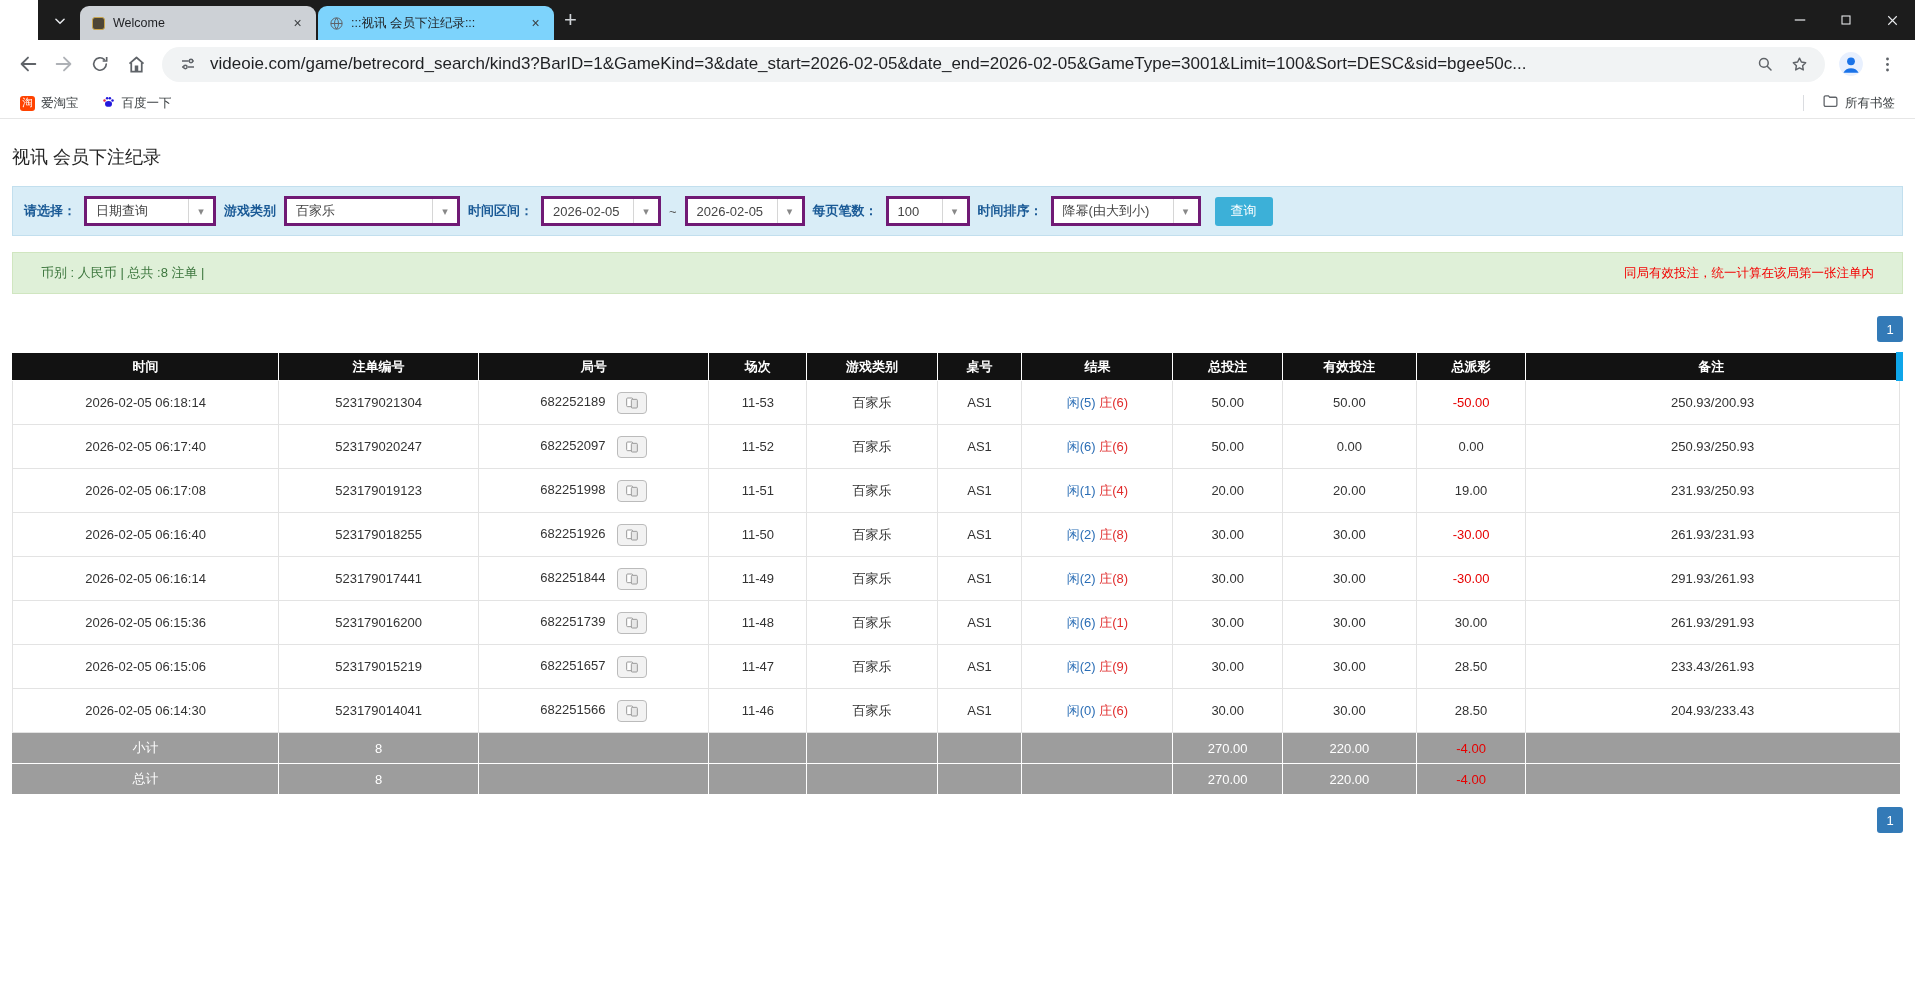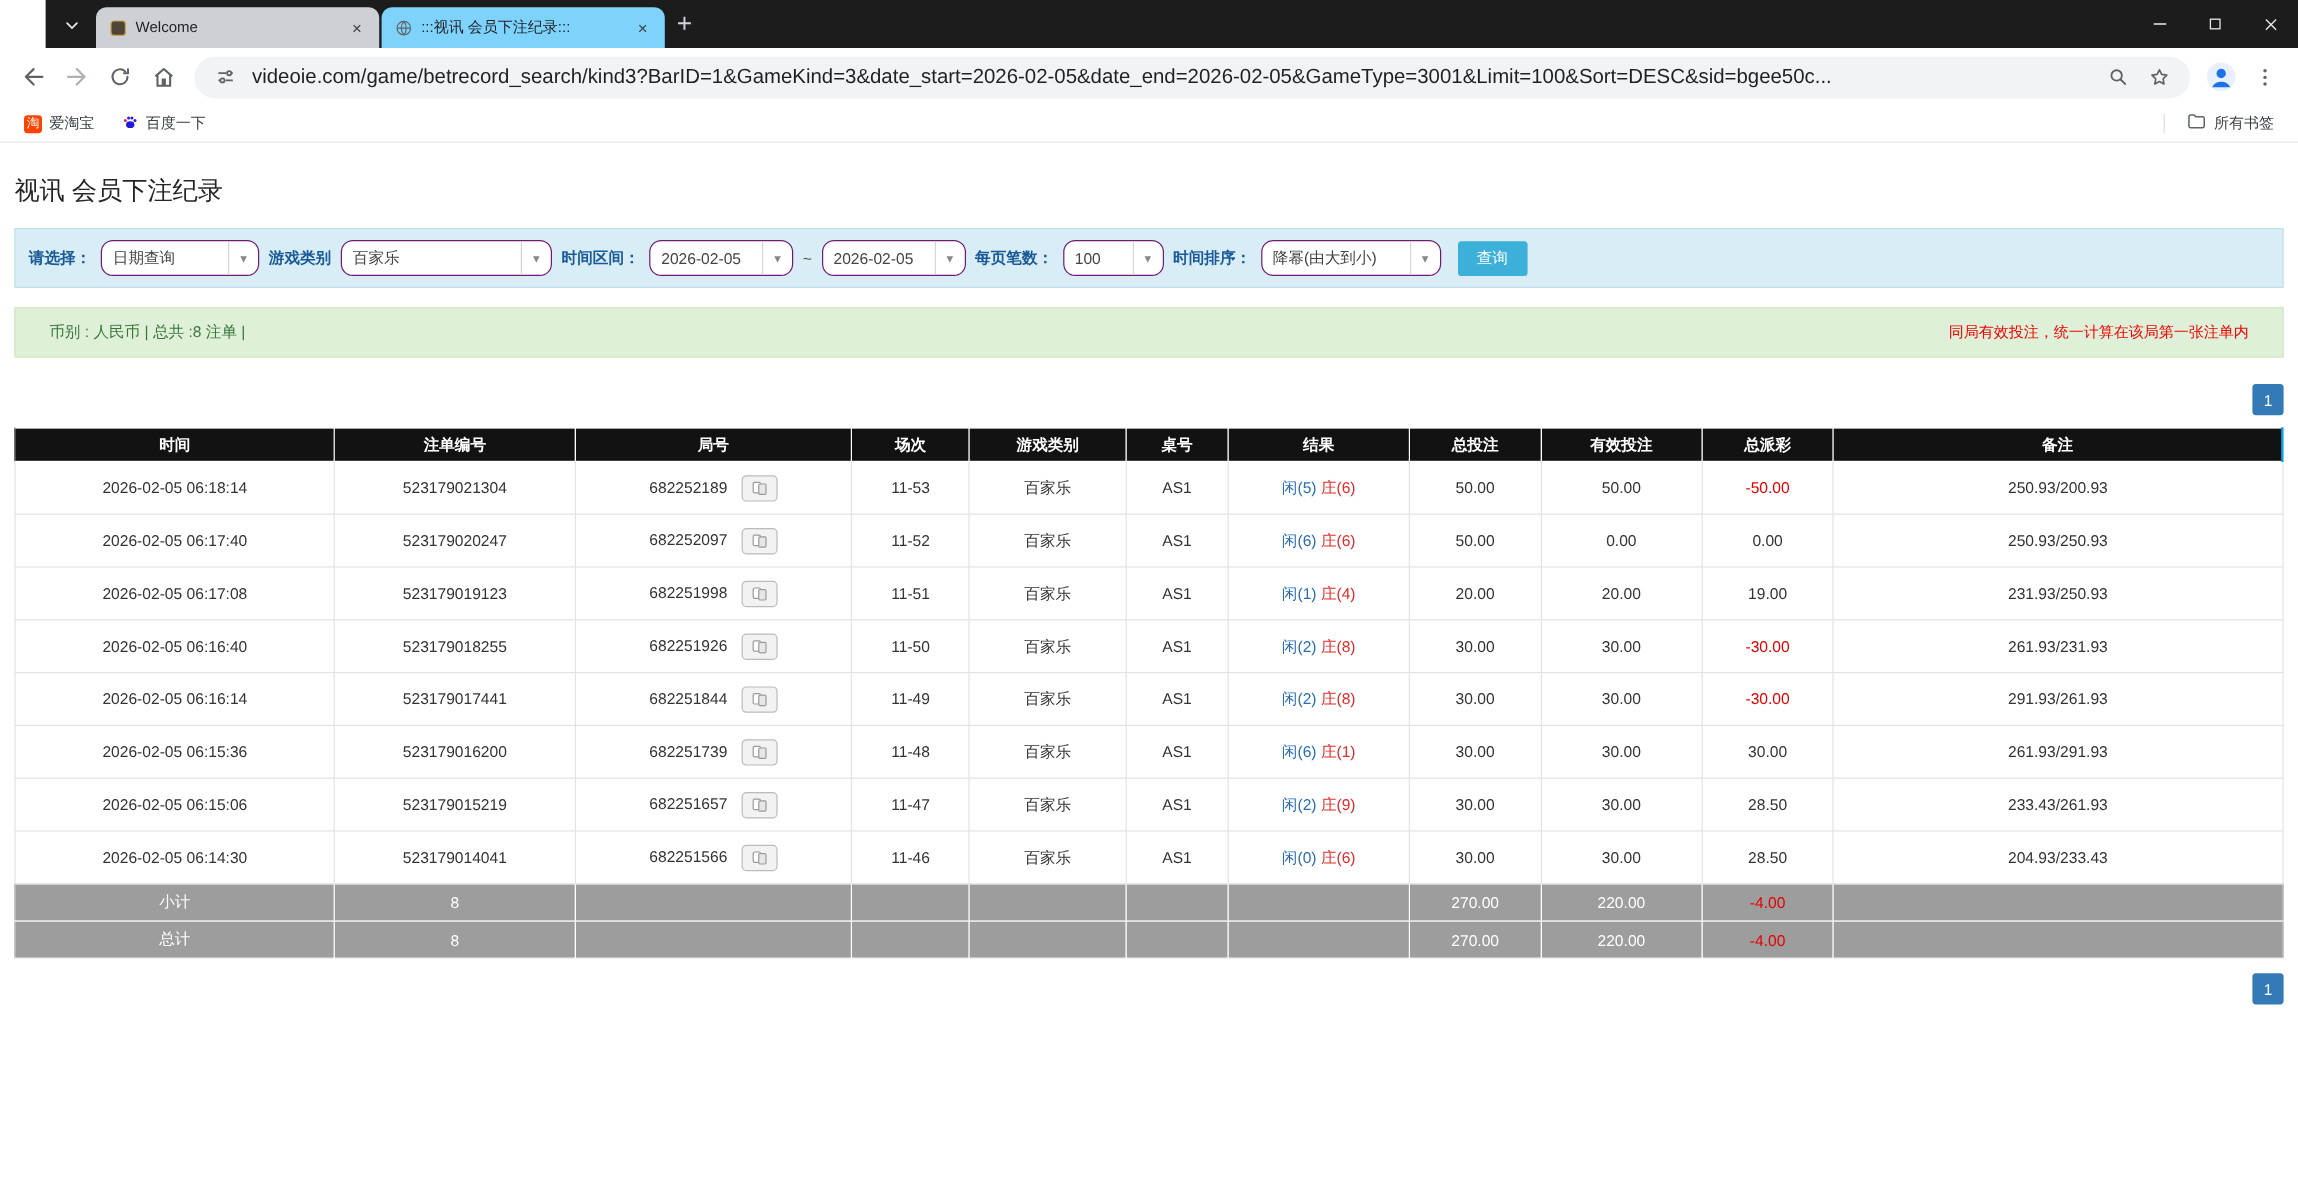--- a/index.html
+++ b/index.html
@@ -26,43 +26,43 @@
   .addr-ic { width:24px; height:24px; display:flex; align-items:center; justify-content:center; flex:0 0 auto; cursor:pointer; }
 
   .bmbar { height:31px; display:flex; align-items:center; padding:0 12px; gap:6px; background:#fff; border-bottom:1px solid #e6e6e6; }
   .bm { display:flex; align-items:center; gap:6px; padding:3px 8px; border-radius:6px; font-size:12.5px; color:#3c4043; cursor:pointer; }
   .ic-taobao { width:15px; height:15px; background:#ff4200; color:#fff; font-size:10.5px; display:flex; align-items:center; justify-content:center; border-radius:3px; }
   .bm-right { margin-left:auto; display:flex; align-items:center; }
   .vdiv { width:1px; height:16px; background:#dadce0; margin-right:10px; }
 
   
   .content { padding:0 12px; background:#fff; }
-  .page-title { font-size:21px; color:#262626; font-weight:500; margin-top:26px; }
+  .page-title { font-size:18px; color:#262626; font-weight:500; margin-top:26px; }
 
   .filterbar { margin-top:17px; background:#d9edf7; border:1px solid #c2dfee; padding:9px 11px; display:flex; align-items:center; gap:8px; font-size:13px; }
   .flabel { color:#1a5a96; font-weight:bold; flex:0 0 auto; }
-  .combo { display:flex; align-items:stretch; background:#fff; border:1px solid #701a75; height:30px; border-radius:10px; cursor:pointer; flex:0 0 auto;justify-content:flex-end; }
+  .combo { display:flex; align-items:stretch; background:#fff; border:3px solid #701a75; height:30px; border-radius:0; cursor:pointer; flex:0 0 auto;justify-content:flex-end; }
   .cval { display:flex; align-items:center; padding:0 9px; color:#444; flex:1; white-space:nowrap; overflow:hidden; }
   .carr { width:25px; border-left:1px solid #d6d6d6; display:flex; align-items:center; justify-content:center; color:#888; font-size:11px; }
   .w132{width:132px} .w176{width:176px} .w120{width:120px} .w84{width:84px} .w150{width:150px}
   .tilde { color:#555; }
   .search-btn { background:#3cb0d8; color:#fff; border:none; height:29px; padding:0 16px; font-size:13px; border-radius:3px; margin-left:6px; cursor:pointer; }
 
   .summary { margin-top:16px; background:#dff0d8; border:1px solid #d0e6c0; padding:11px 28px; font-size:13px; display:flex; align-items:flex-end; }
   .summary-left { color:#3c763d; }
   .notice { margin-left:auto; color:#f30000; font-size:12.5px; }
 
   .pager-row { display:flex; justify-content:flex-end; margin-top:22px; }
   .pager-row.bottom { margin-top:12px; }
   .pagebtn { min-width:26px; height:26px; background:#337ab7; color:#fff; display:flex; align-items:center; justify-content:center; font-size:13px; border-radius:3px; padding:0 8px; cursor:pointer; }
 
   table.bets { width:100%; border-collapse:collapse; table-layout:fixed; font-size:13px; margin-top:10px; }
   table.bets th { background:#121212; color:#fff; height:28px; font-weight:bold; border:1px solid #fff; font-size:13px; }
   table.bets th:first-child { border-left:1px solid #121212; }
-  table.bets th:last-child { border-right:2px solid #0ea5e9; }
+  table.bets th:last-child { border-right:7px solid #0ea5e9; }
   table.bets td { border:1px solid #e3e3e3; height:44px; text-align:center; color:#333; background:#fff; }
   tr.foot td { background:#9d9d9d; color:#fff; height:31px; border:1px solid #fff; }
   tr.foot td:first-child { border-left:1px solid #9d9d9d; }
   tr.foot td:last-child { border-right:1px solid #9d9d9d; }
 
   .blue { color:#2a6db5; }
   .player { color:#2a6db5; }
   .banker { color:#e02b2b; }
   .neg { color:#e60000 !important; }
   .round-btn { display:inline-flex; align-items:center; justify-content:center; width:30px; height:22px; border:1px solid #bbb; border-radius:4px; background:#f2f2f2; margin-left:8px; vertical-align:middle; cursor:pointer; }

